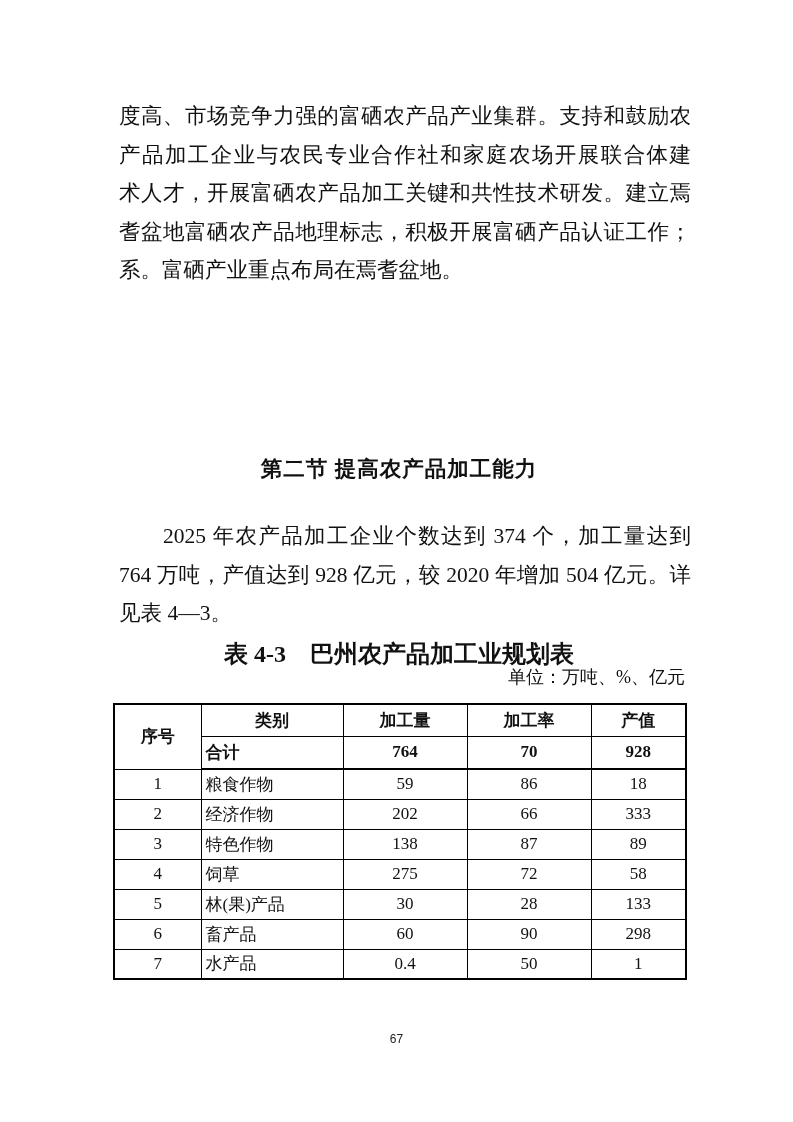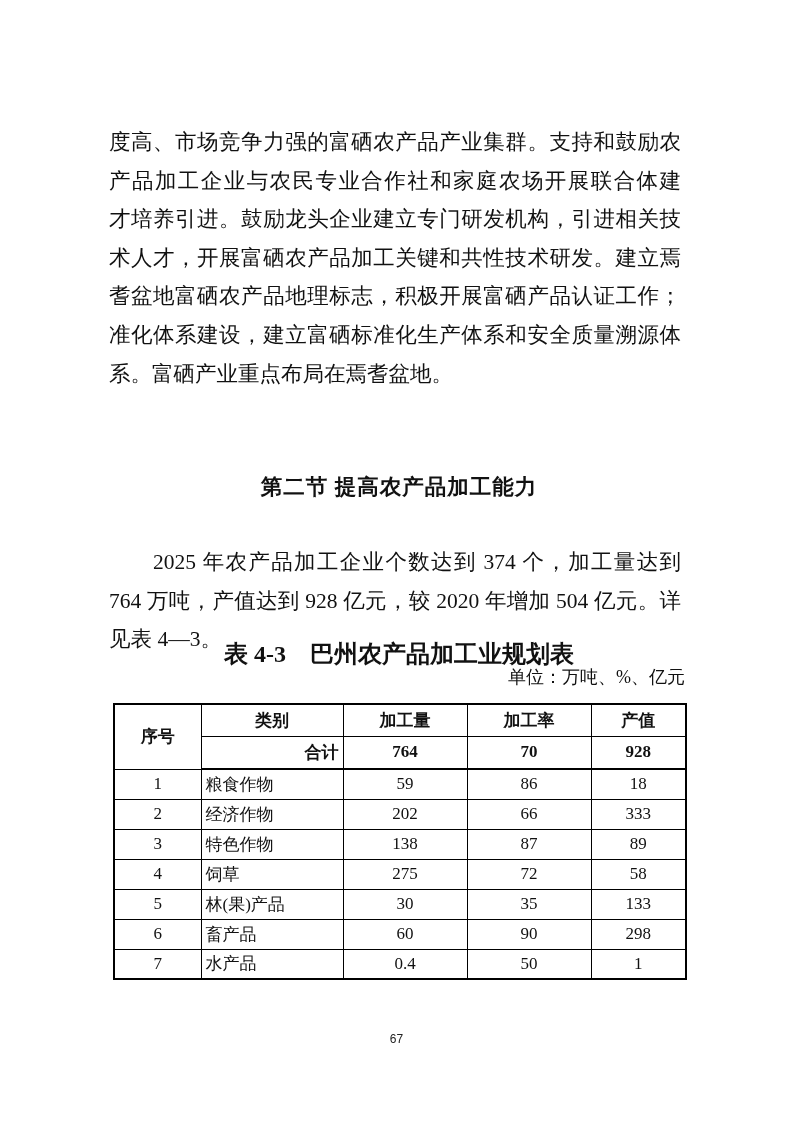--- a/index.html
+++ b/index.html
@@ -11,43 +11,42 @@
     position: relative;
     width: 793px;
     height: 1122px;
     background: #ffffff;
     font-family: "Liberation Serif", "DejaVu Serif", serif;
     color: #111111;
     overflow: hidden;
   }
   .content-block {
     position: absolute;
-    left: 109px;
-    width: 572px;
-    margin-top: 26px;
+    left: 119px;
+    width: 572px;
   }
   .body-text .line {
     font-size: 21.5px;
     line-height: 38.6px;
     white-space: nowrap;
   }
   .body-text .line.just {
     white-space: normal;
     text-align: justify;
     text-align-last: justify;
     text-justify: inter-character;
   }
   .line.indent {
     text-indent: 44px;
   }
   .heading {
     position: absolute;
     left: 113px;
     width: 572px;
-    top: 470px;
+    top: 452px;
     margin: 0;
     font-size: 21.5px;
     font-weight: bold;
     text-align: center;
     line-height: 34px;
     letter-spacing: 1px;
   }
   .table-title {
     position: absolute;
     left: 113px;
@@ -85,45 +84,43 @@
   }
   table.plan-table {
     border: 2px solid #000;
     margin-top: 12px;
   }
   table.plan-table td.cat {
     text-align: left;
   }
   table.plan-table tr.hdr1 td { height: 32px; font-weight: bold; }
   table.plan-table tr.hdr2 td { height: 33px; font-weight: bold; border-bottom: 2px solid #000; }
-  table.plan-table tr.hdr2 td.cat { text-align: right; padding-left: 4px; }
+  table.plan-table tr.hdr2 td.cat { text-align: left; padding-left: 4px; }
   table.plan-table tr.body-row td { height: 30px; }
   .page-number {
     position: absolute;
     left: 0;
     width: 793px;
     top: 1032px;
     text-align: center;
     font-family: "Liberation Sans", "DejaVu Sans", sans-serif;
     font-size: 12px;
     color: #222;
   }
 </style>
 </head>
 <body>
 
 <div class="page">
 
   <div class="content-block body-text" style="top:97px">
     <div class="line just">度高、市场竞争力强的富硒农产品产业集群。支持和鼓励农</div>
     <div class="line just">产品加工企业与农民专业合作社和家庭农场开展联合体建</div>
-    <div class="line just">才培养引进。鼓励龙头企业建立专门研发机构，引进相关技</div>
     <div class="line just">术人才，开展富硒农产品加工关键和共性技术研发。建立焉</div>
     <div class="line just">耆盆地富硒农产品地理标志，积极开展富硒产品认证工作；</div>
-    <div class="line just">准化体系建设，建立富硒标准化生产体系和安全质量溯源体</div>
     <div class="line">系。富硒产业重点布局在焉耆盆地。</div>
   </div>
 
   <h2 class="heading">第二节  提高农产品加工能力</h2>
 
   <div class="content-block body-text" style="top:517px">
     <div class="line just indent">2025 年农产品加工企业个数达到 374 个，加工量达到</div>
     <div class="line just">764 万吨，产值达到 928 亿元，较 2020 年增加 504 亿元。详</div>
     <div class="line">见表 4—3。</div>
   </div>
@@ -179,21 +176,21 @@
         <td>4</td>
         <td class="cat">饲草</td>
         <td>275</td>
         <td>72</td>
         <td>58</td>
       </tr>
       <tr class="body-row">
         <td>5</td>
         <td class="cat">林(果)产品</td>
         <td>30</td>
-        <td>35</td>
+        <td>28</td>
         <td>133</td>
       </tr>
       <tr class="body-row">
         <td>6</td>
         <td class="cat">畜产品</td>
         <td>60</td>
         <td>90</td>
         <td>298</td>
       </tr>
       <tr class="body-row">

